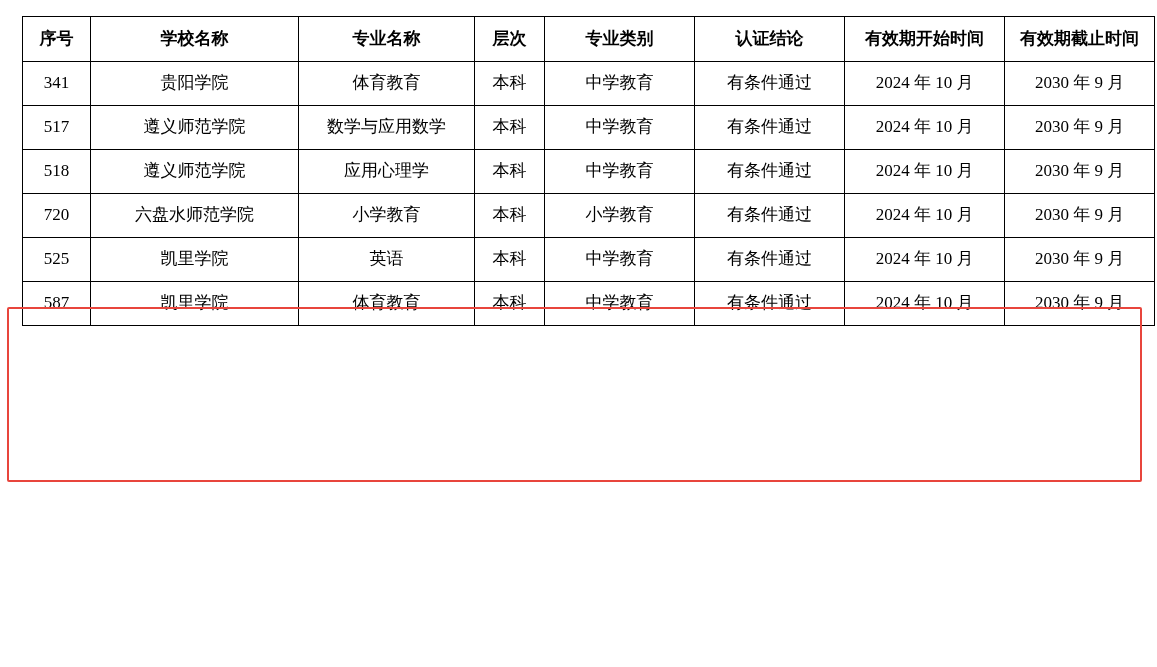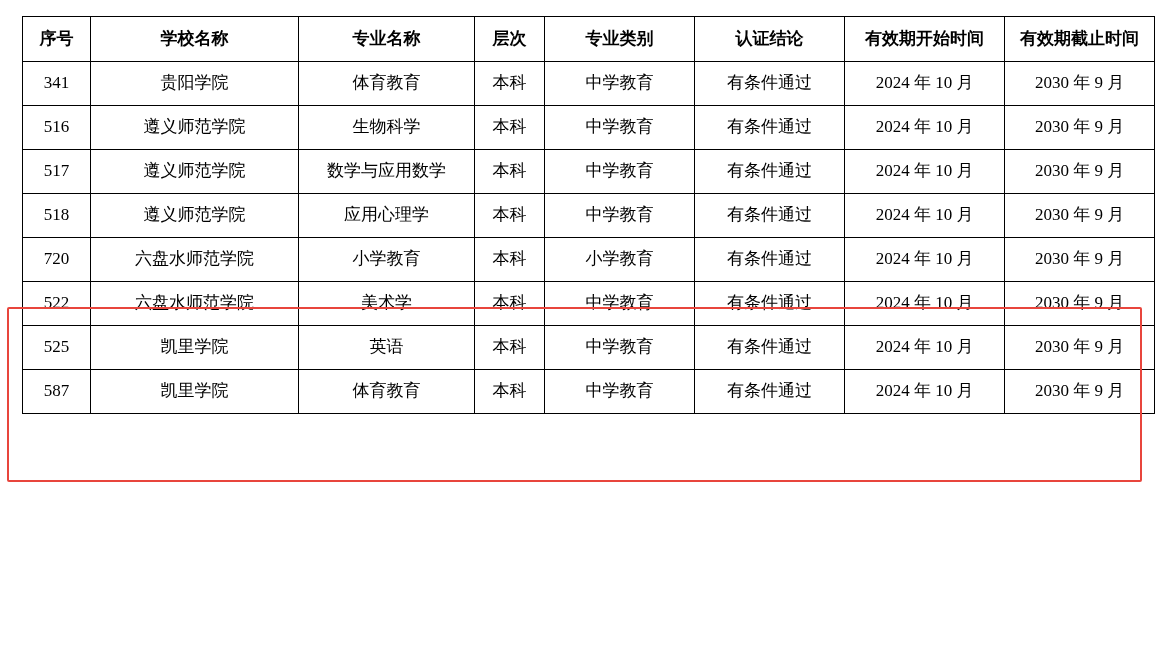--- a/index.html
+++ b/index.html
@@ -99,30 +99,20 @@
         <td>341</td>
         <td>贵阳学院</td>
         <td>体育教育</td>
         <td>本科</td>
         <td>中学教育</td>
         <td>有条件通过</td>
         <td>2024 年 10 月</td>
         <td>2030 年 9 月</td>
       </tr>
       <tr>
-        <td>516</td>
-        <td>遵义师范学院</td>
-        <td>生物科学</td>
-        <td>本科</td>
-        <td>中学教育</td>
-        <td>有条件通过</td>
-        <td>2024 年 10 月</td>
-        <td>2030 年 9 月</td>
-      </tr>
-      <tr>
         <td>517</td>
         <td>遵义师范学院</td>
         <td>数学与应用数学</td>
         <td>本科</td>
         <td>中学教育</td>
         <td>有条件通过</td>
         <td>2024 年 10 月</td>
         <td>2030 年 9 月</td>
       </tr>
       <tr>
@@ -134,30 +124,20 @@
         <td>有条件通过</td>
         <td>2024 年 10 月</td>
         <td>2030 年 9 月</td>
       </tr>
       <tr>
         <td>720</td>
         <td>六盘水师范学院</td>
         <td>小学教育</td>
         <td>本科</td>
         <td>小学教育</td>
-        <td>有条件通过</td>
-        <td>2024 年 10 月</td>
-        <td>2030 年 9 月</td>
-      </tr>
-      <tr>
-        <td>522</td>
-        <td>六盘水师范学院</td>
-        <td>美术学</td>
-        <td>本科</td>
-        <td>中学教育</td>
         <td>有条件通过</td>
         <td>2024 年 10 月</td>
         <td>2030 年 9 月</td>
       </tr>
       <tr>
         <td>525</td>
         <td>凯里学院</td>
         <td>英语</td>
         <td>本科</td>
         <td>中学教育</td>

